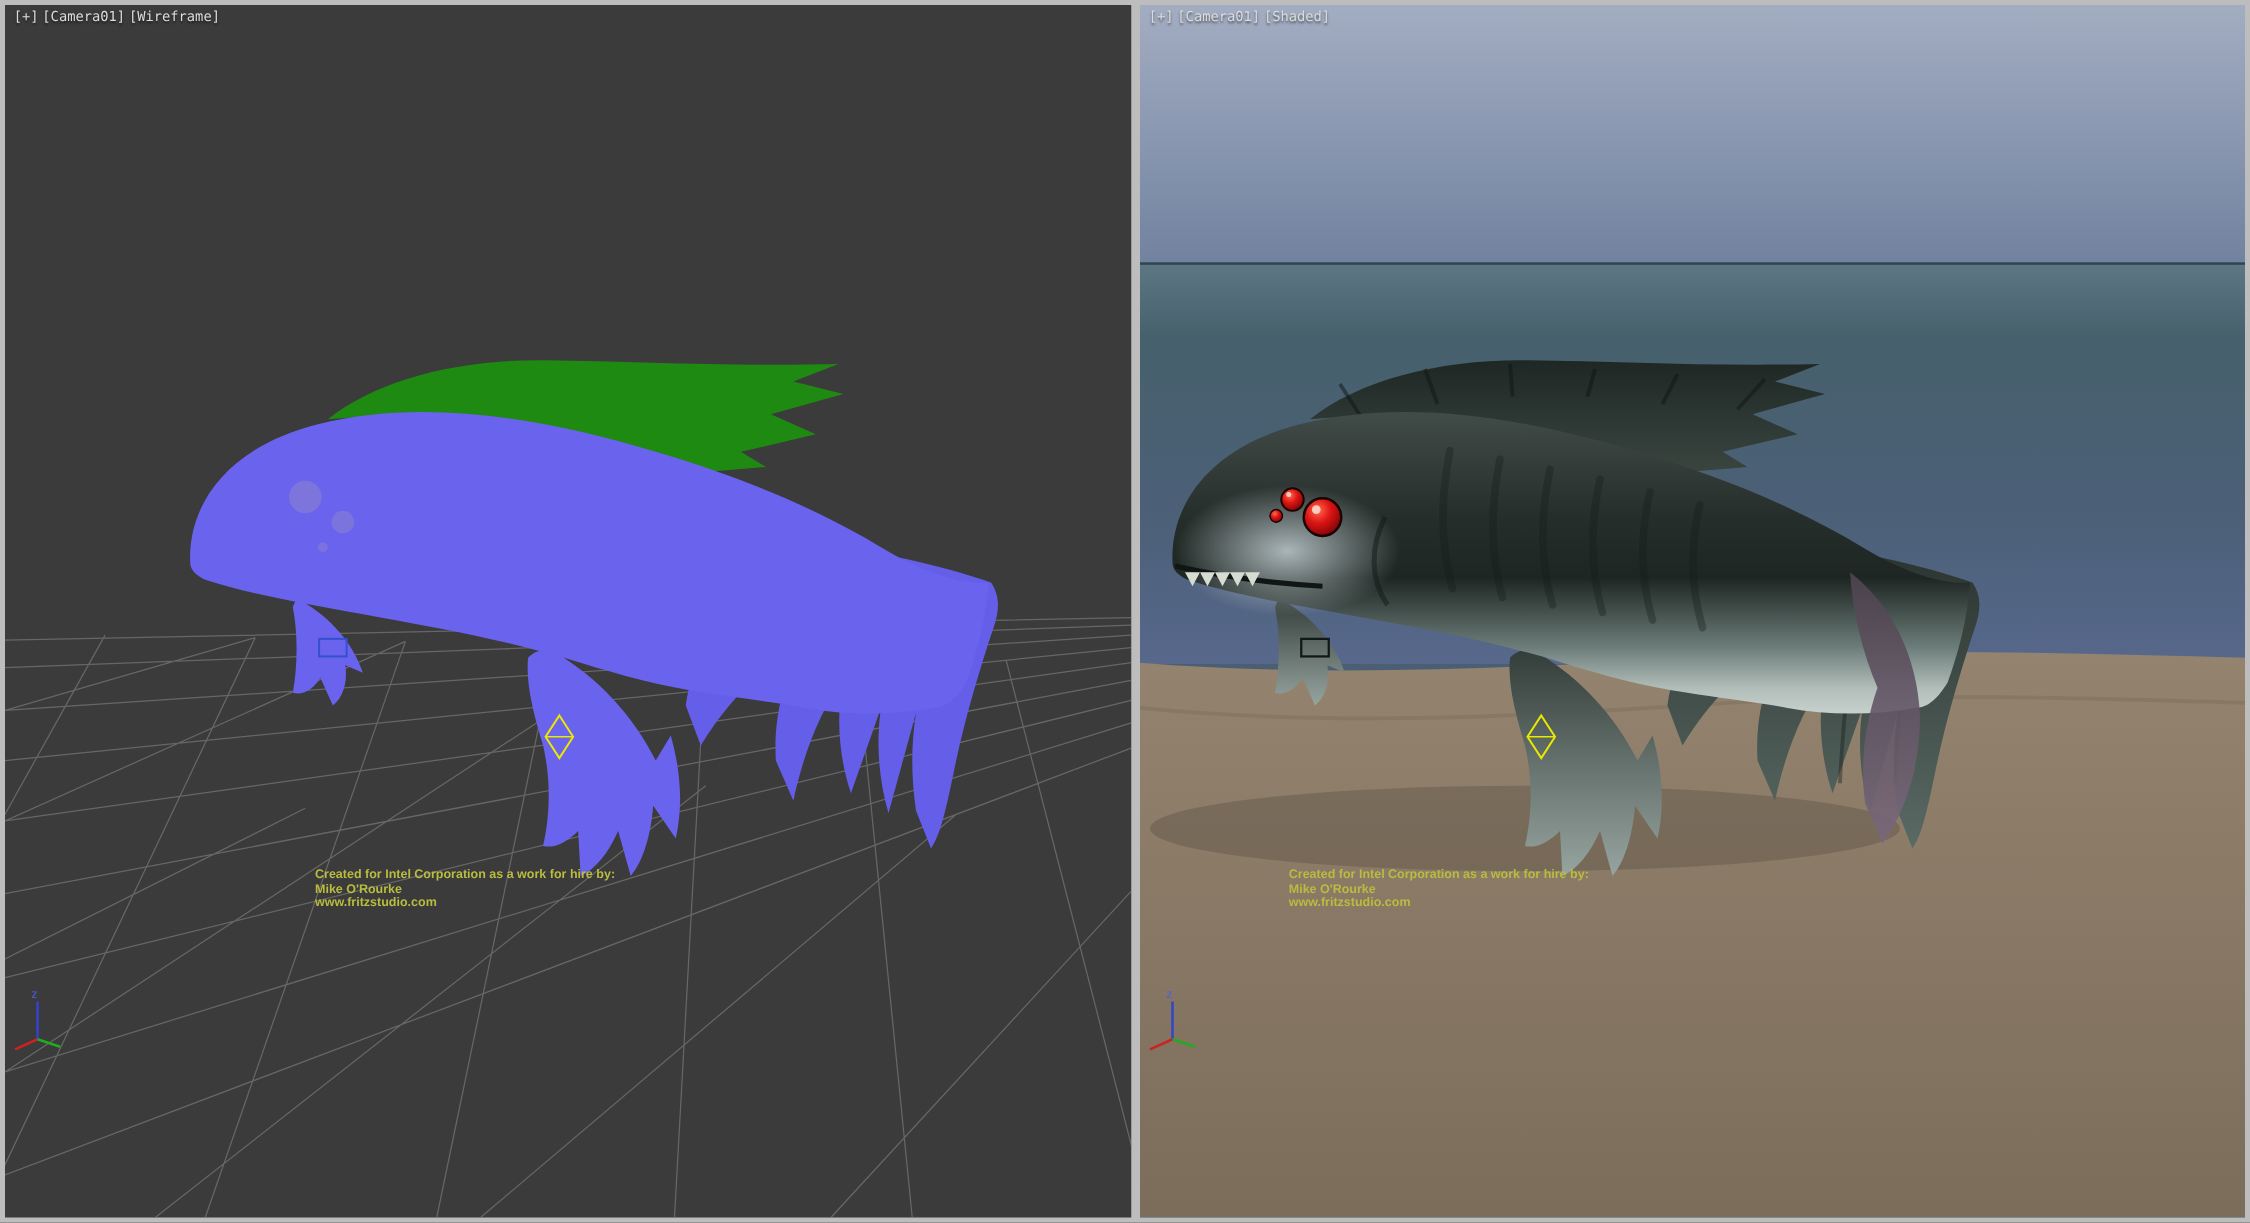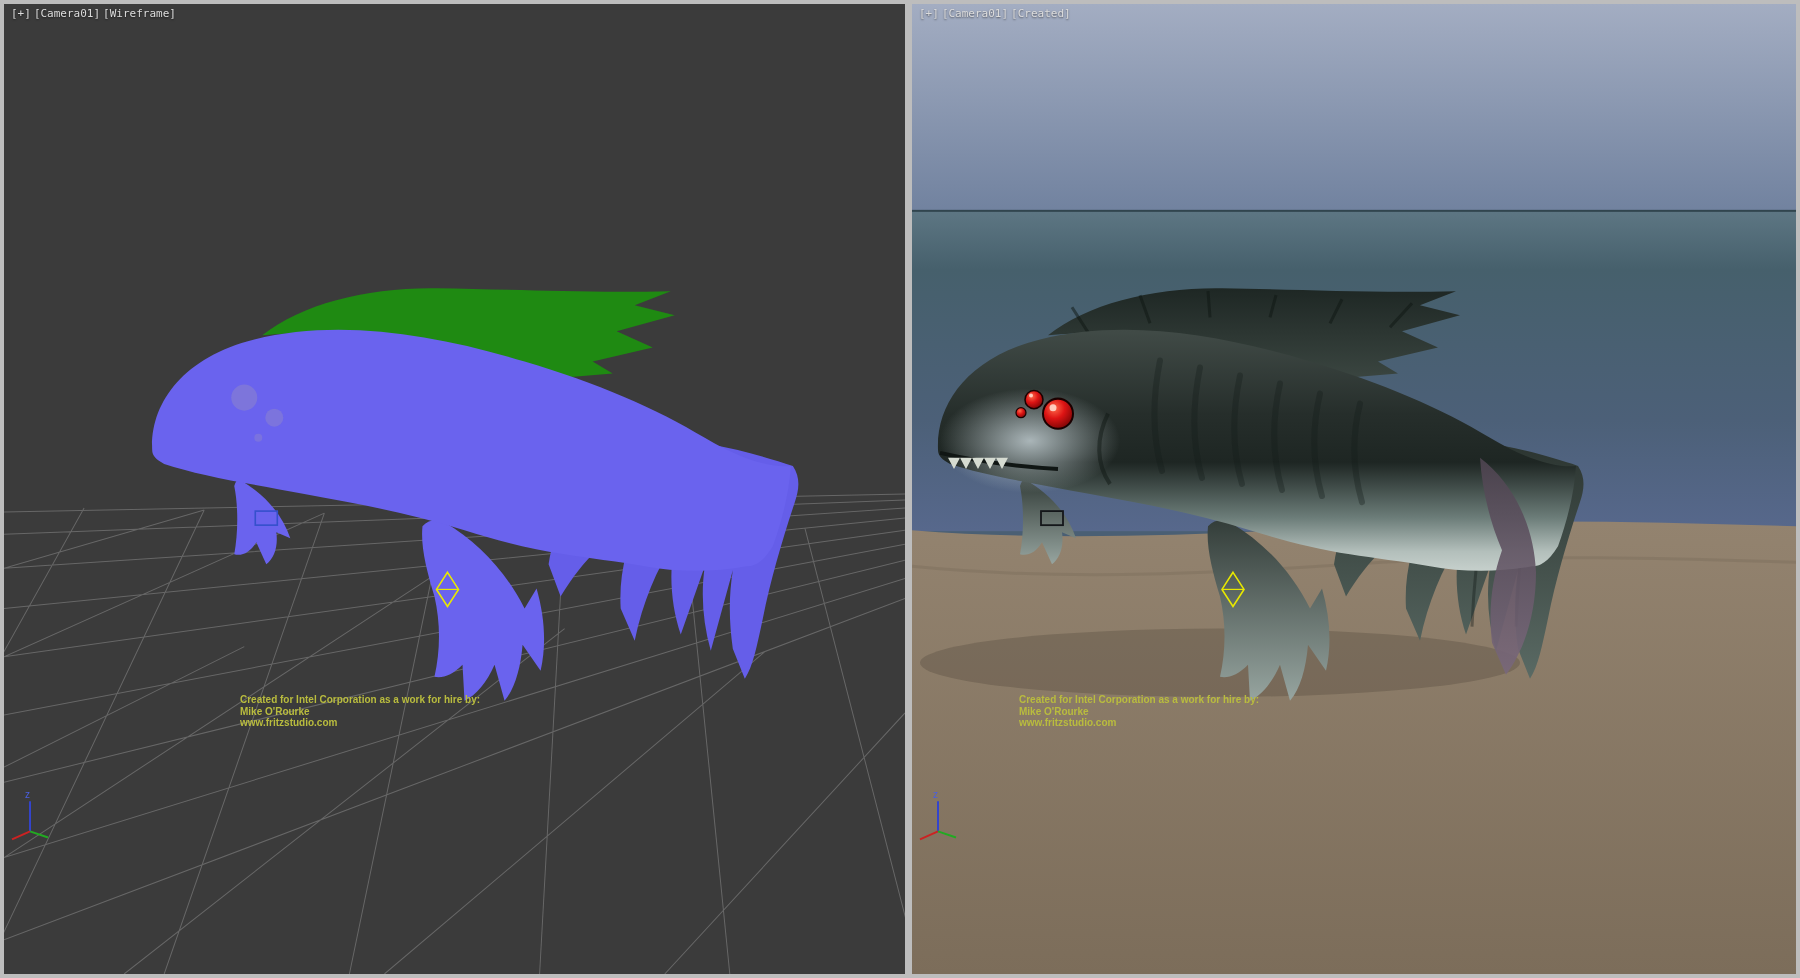--- a/index.html
+++ b/index.html
@@ -22,20 +22,21 @@
     color:#dcdcdc;
     text-shadow:0 1px 2px rgba(0,0,0,.55);
     user-select:none;
   }
   .vp-label span{cursor:pointer;}
   .annotation{
     position:absolute;z-index:5;
     font:bold 10px/11.5px "Liberation Sans",sans-serif;
     color:#b9bc3e;
     white-space:nowrap;
+    margin-left:12px;
   }
   .vp-left .annotation{left:236px;top:690px;}
   .vp-right .annotation{left:107px;top:690px;}
   .defs-holder{position:absolute;width:0;height:0;overflow:hidden;}
 </style>
 </head>
 <body>
 
 <svg class="defs-holder" aria-hidden="true">
   <defs>
@@ -91,21 +92,21 @@
       <div>Created for Intel Corporation as a work for hire by:</div>
       <div>Mike O'Rourke</div>
       <div>www.fritzstudio.com</div>
     </div>
   </div>
 
   <div class="vp vp-right">
     <div class="vp-label">
       <span>[+]</span>
       <span>[Camera01]</span>
-      <span>[Created]</span>
+      <span>[Shaded]</span>
     </div>
 
     <svg class="scene" viewBox="0 0 884 966" preserveAspectRatio="none">
       <defs>
         <linearGradient id="gSkyTop" x1="0" y1="0" x2="0" y2="1">
           <stop offset="0" stop-color="#a3adc2"></stop>
             <stop offset="1" stop-color="#71829f"></stop>
         </linearGradient>
         <linearGradient id="gSkyMid" x1="0" y1="0" x2="0" y2="1">
           <stop offset="0" stop-color="#5d7683"></stop>

